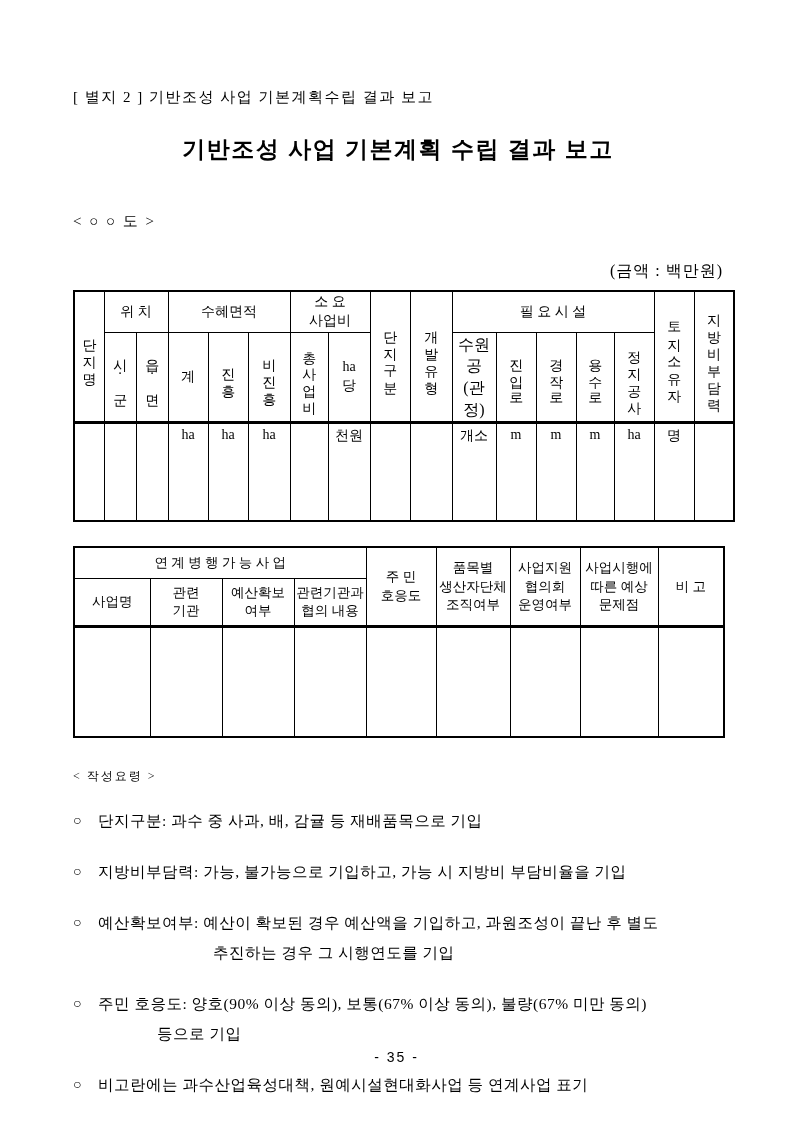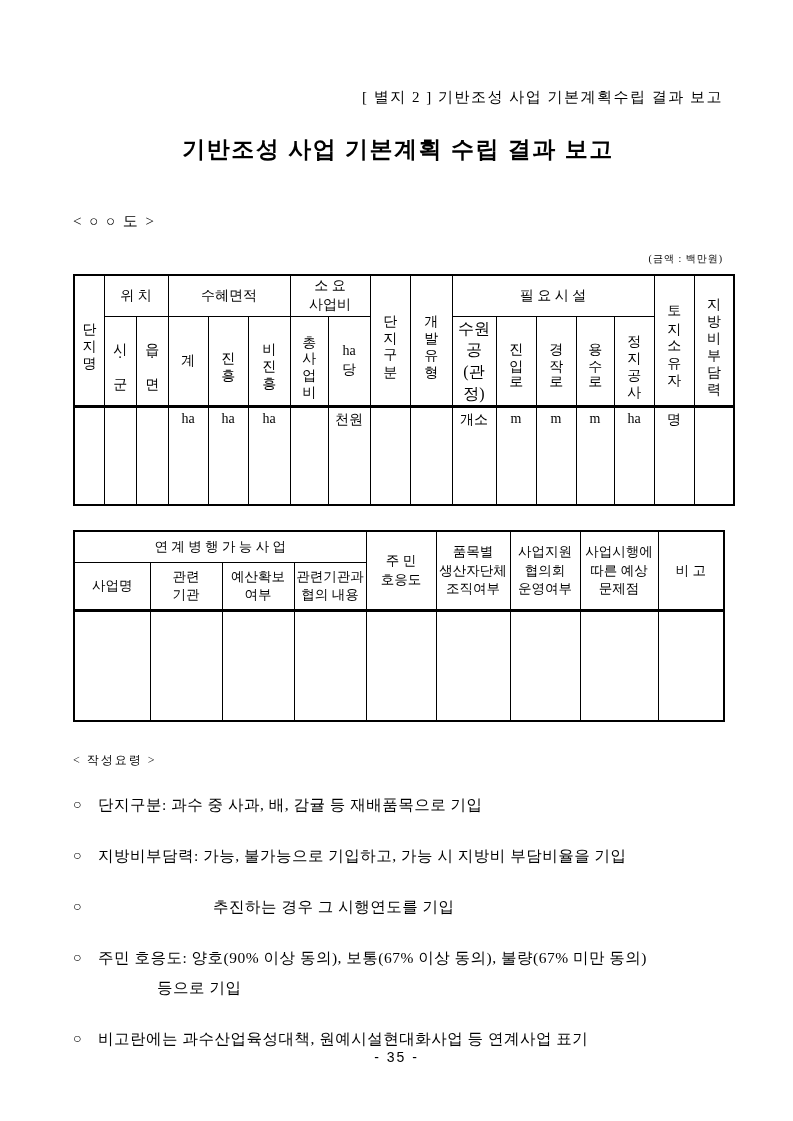--- a/index.html
+++ b/index.html
@@ -6,31 +6,31 @@
   .page {
     position:relative;
     width:793px; height:1121px;
     background:#ffffff;
     color:#000;
     font-family:"Liberation Serif", serif;
     box-sizing:border-box;
     padding:88px 70px 0 73px;
     overflow:hidden;
   }
-  .attachment-label { font-size:15px; letter-spacing:1.5px;text-align:right; }
+  .attachment-label { font-size:15px; letter-spacing:1.5px; }
   .title {
     margin:27px 0 16px 0;
     text-align:center;
     font-family:"Liberation Sans", sans-serif;
     font-weight:bold;
     font-size:23px;
     letter-spacing:1.5px;
   }
   .region { margin-top:47px; font-size:15px; letter-spacing:2px; }
-  .amount-note { margin-top:21px; text-align:right; font-size:10px; letter-spacing:1px; }
+  .amount-note { margin-top:30px; text-align:right; font-size:16px; letter-spacing:1px; }
 
   table.t {
     width:650px;
     border-collapse:collapse;
     table-layout:fixed;
     border:2px solid #000;
     font-size:14px;
   }
   table.t th, table.t td {
     border:1px solid #000;
@@ -232,20 +232,21 @@
       <span class="bullet">○</span>
       <div class="itext">
         <div>지방비부담력: 가능, 불가능으로 기입하고, 가능 시 지방비 부담비율을 기입</div>
 
       </div>
     </div>
 
     <div class="instr-item">
       <span class="bullet">○</span>
       <div class="itext">
+        <div>예산확보여부: 예산이 확보된 경우 예산액을 기입하고, 과원조성이 끝난 후 별도</div>
         <div class="cont indent-a">추진하는 경우 그 시행연도를 기입</div>
       </div>
     </div>
 
     <div class="instr-item">
       <span class="bullet">○</span>
       <div class="itext">
         <div>주민 호응도: 양호(90% 이상 동의), 보통(67% 이상 동의), 불량(67% 미만 동의)</div>
         <div class="cont indent-b">등으로 기입</div>
       </div>

